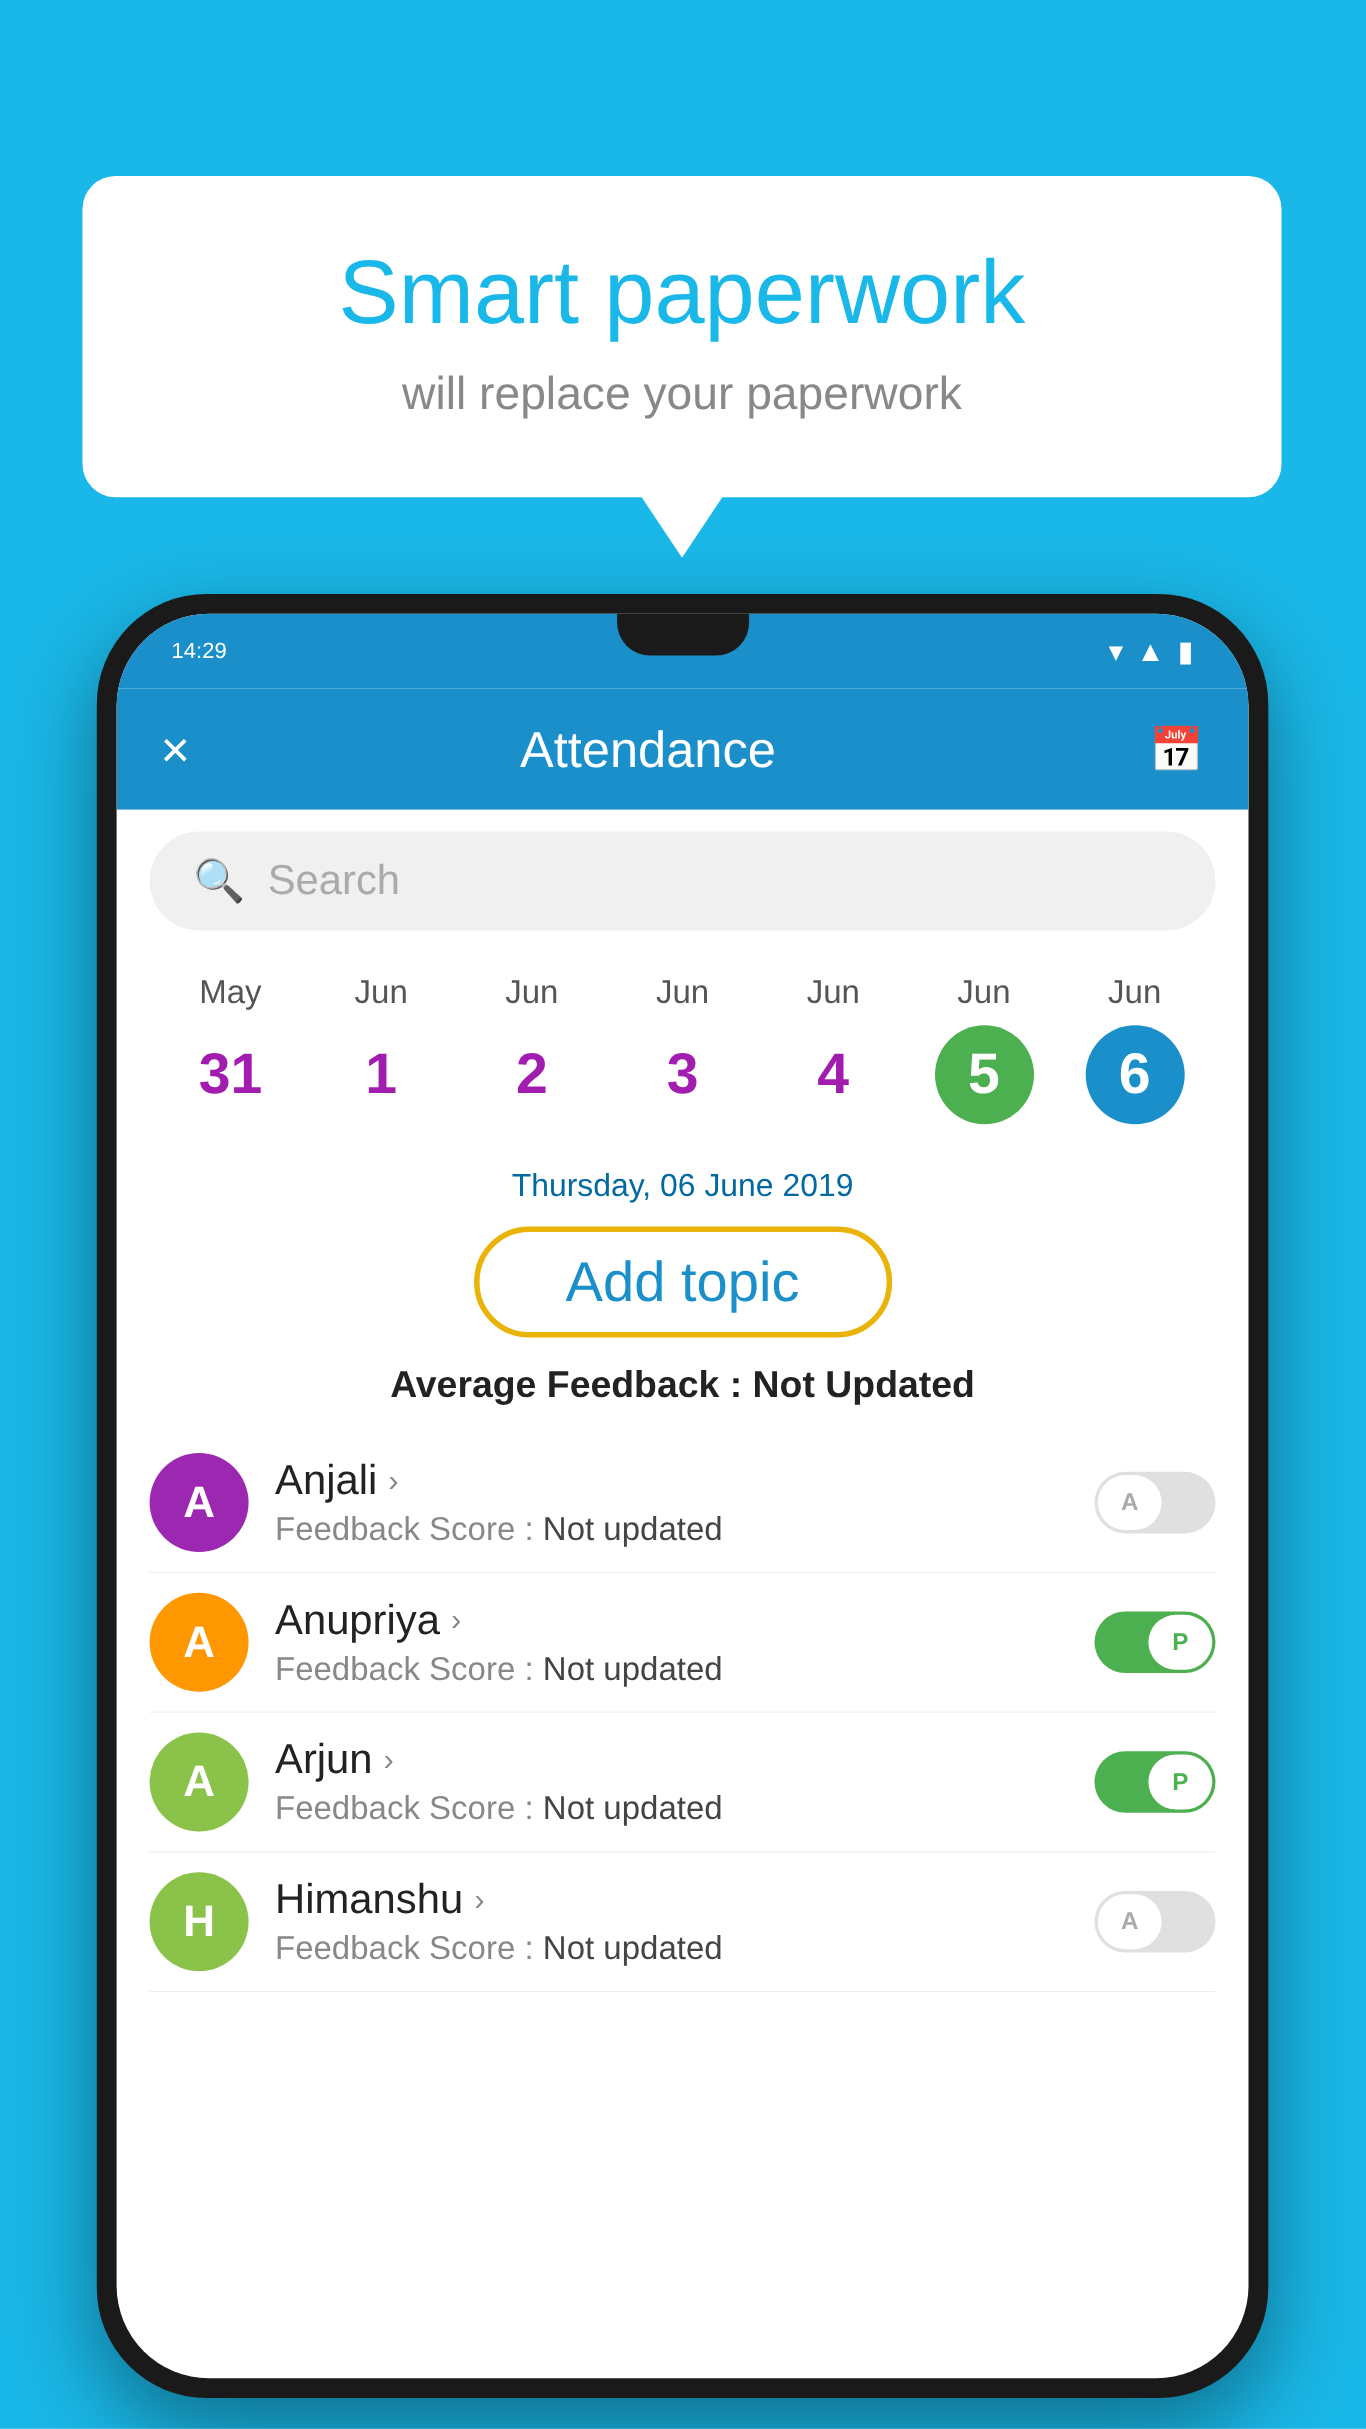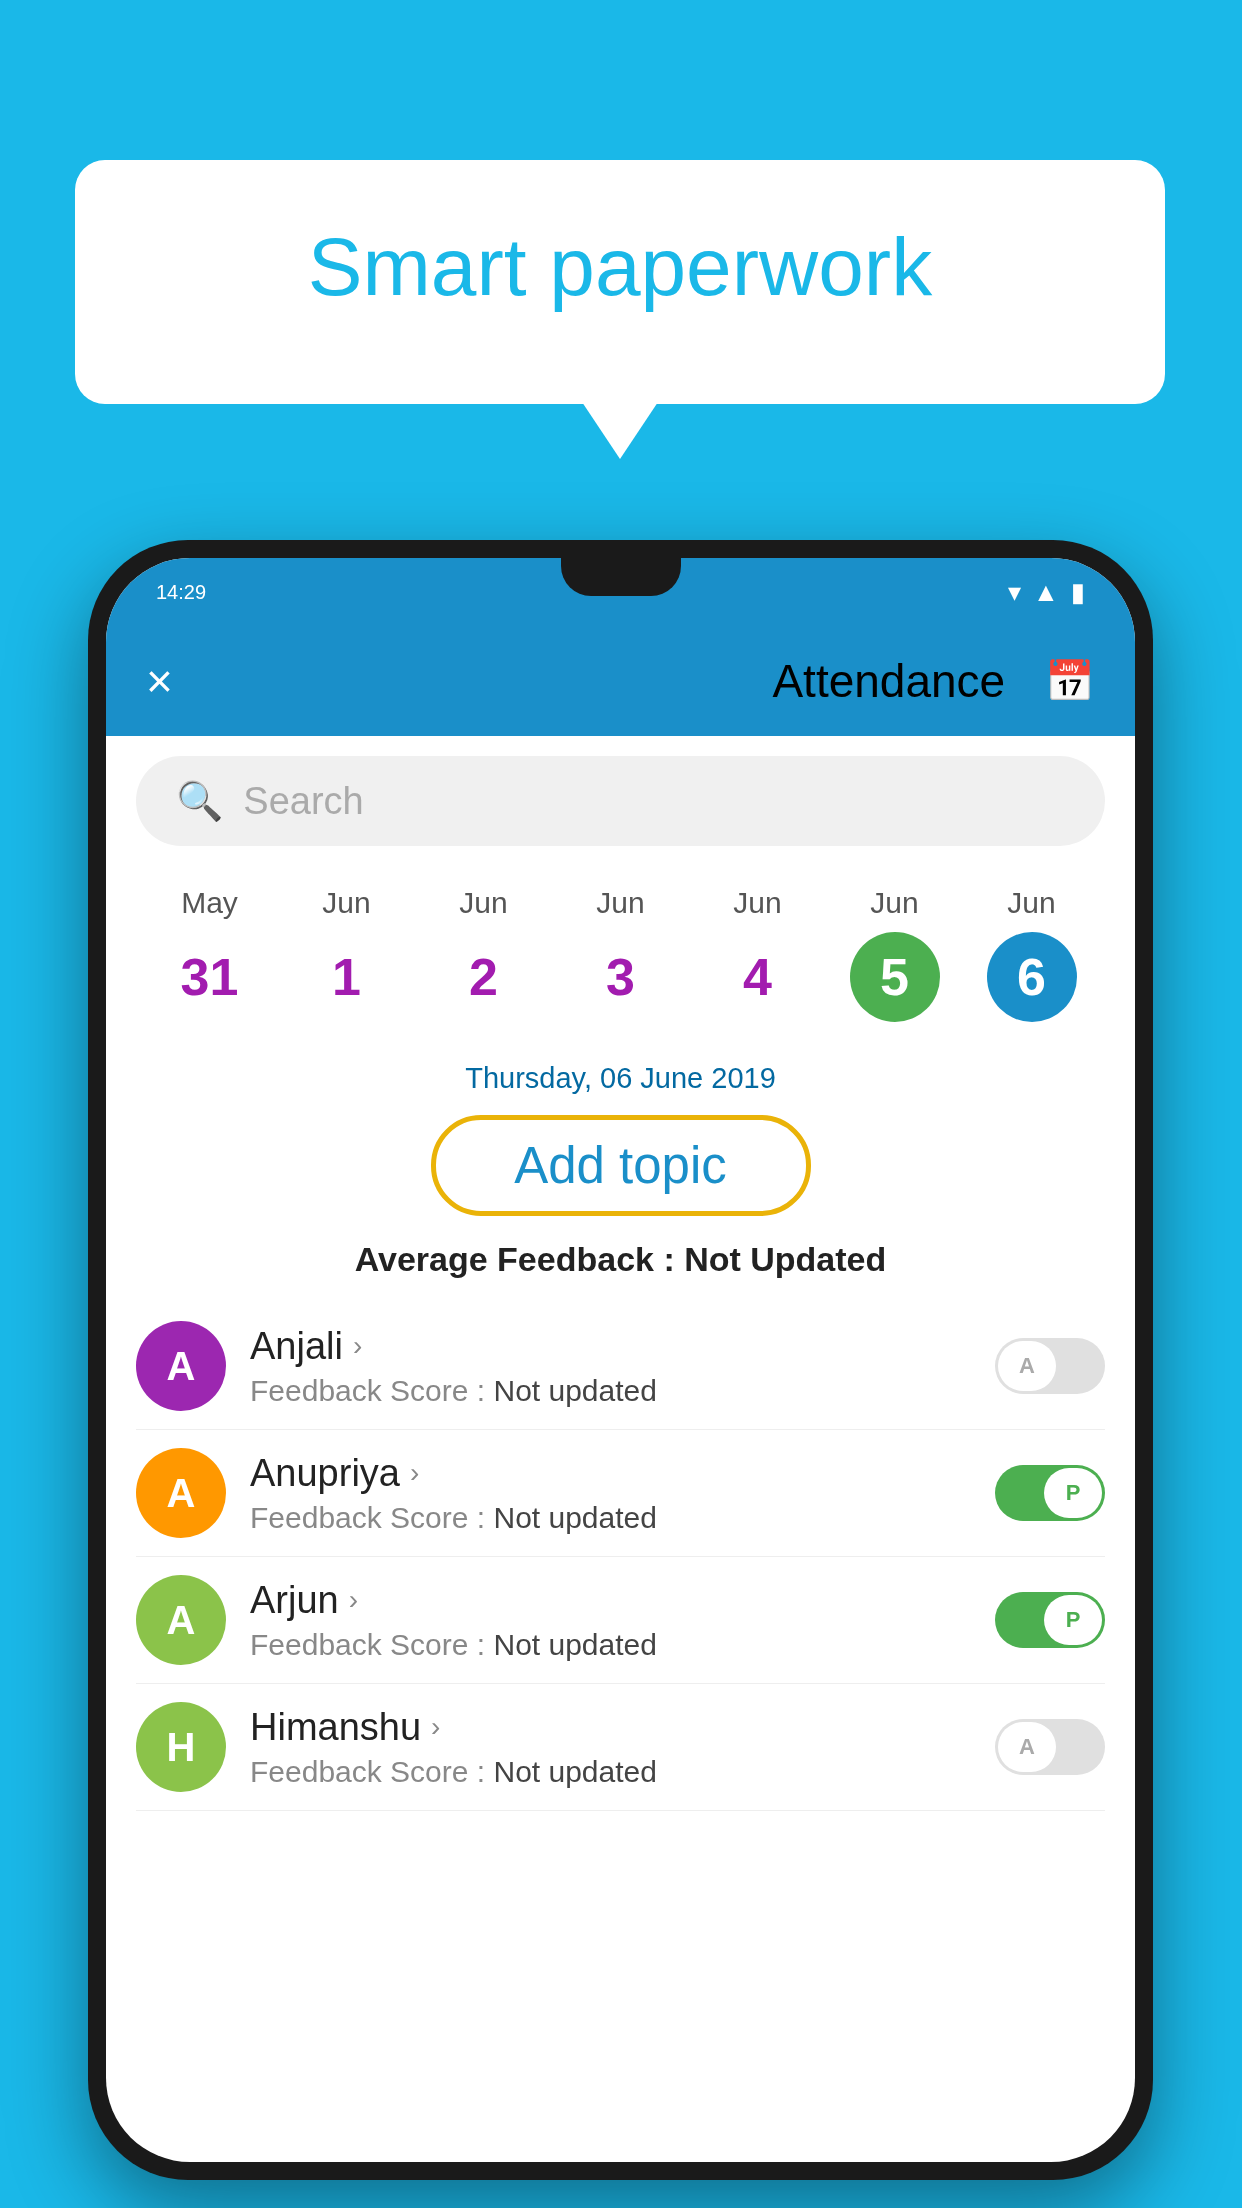--- a/index.html
+++ b/index.html
@@ -114,25 +114,25 @@
     
     .app-bar {
       background: #1a8fc9;
       height: 110px;
       display: flex;
       align-items: center;
       padding: 0 40px;
       justify-content: space-between;
     }
     .app-bar-title {
-      color: #000000;
+      color: #ffffff;
       font-size: 46px;
       font-weight: 400;
       flex: 1;
-      text-align: right;
+      text-align: center;
       margin-right: 40px;
     }
     .close-btn {
       color: white;
       font-size: 46px;
       font-weight: 300;
       cursor: pointer;
     }
     .calendar-btn {
       color: white;
@@ -314,20 +314,21 @@
     .app-content {
       height: calc(100% - 68px - 110px);
       overflow: hidden;
     }
   </style>
 </head>
 <body>
 
 <div class="speech-bubble">
   <div class="bubble-title">Smart paperwork</div>
+  <div class="bubble-subtitle">will replace your paperwork</div>
 </div>
 
 <div class="phone-wrapper">
   <div class="phone-outer">
     <div class="notch"></div>
     <div class="phone-inner">
 
       <div class="status-bar">
         <span class="status-time">14:29</span>
         <div class="status-icons">

